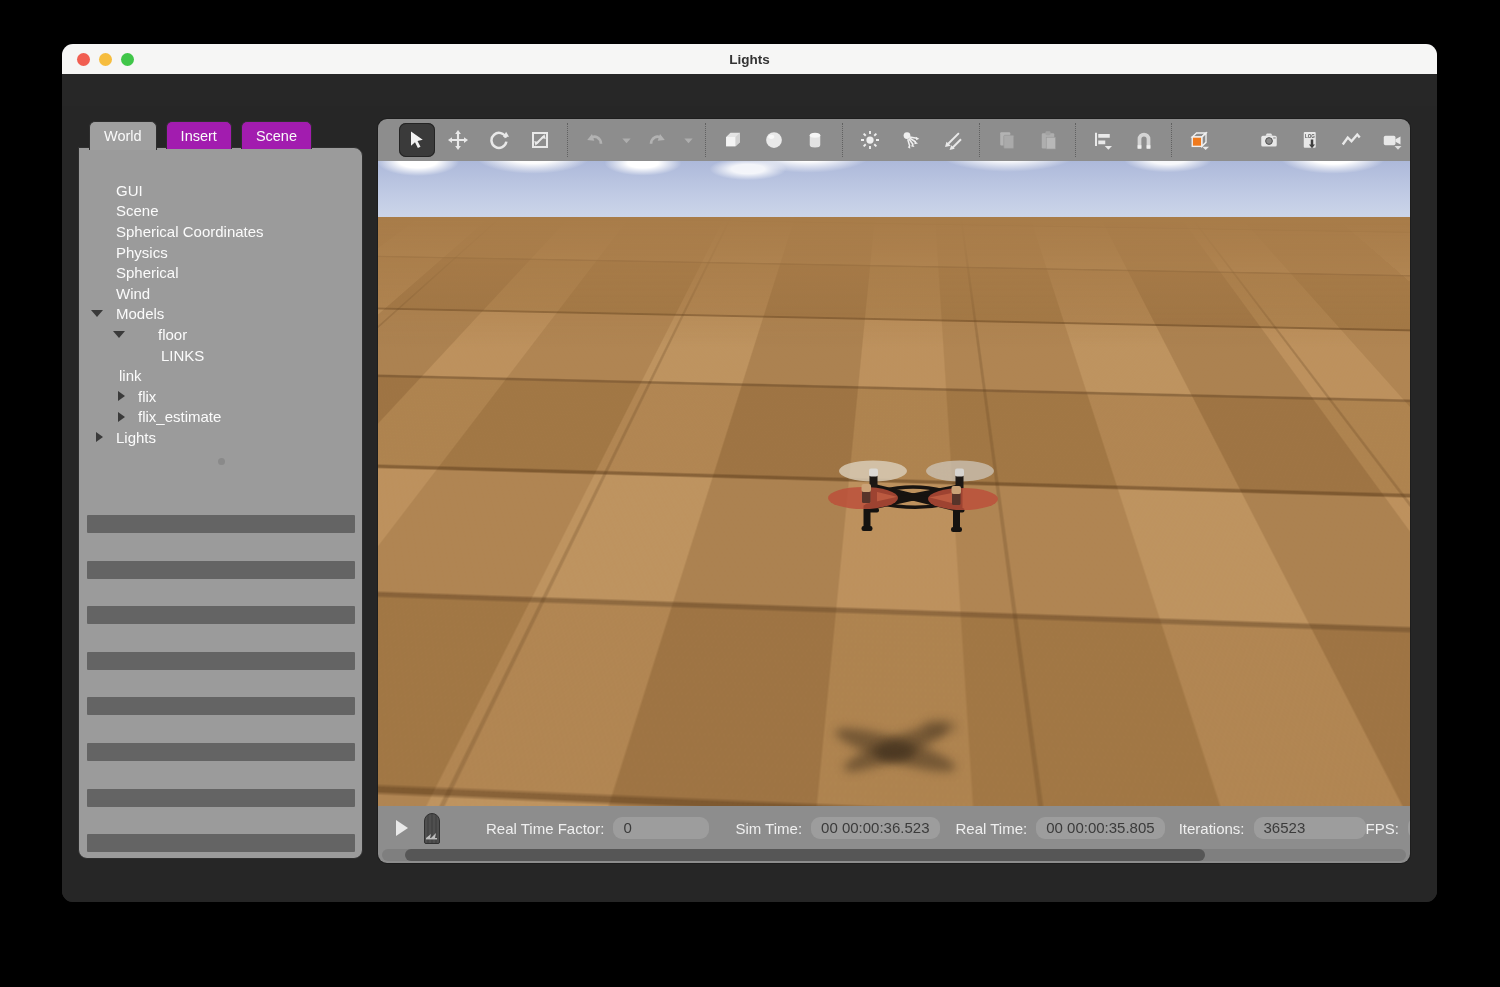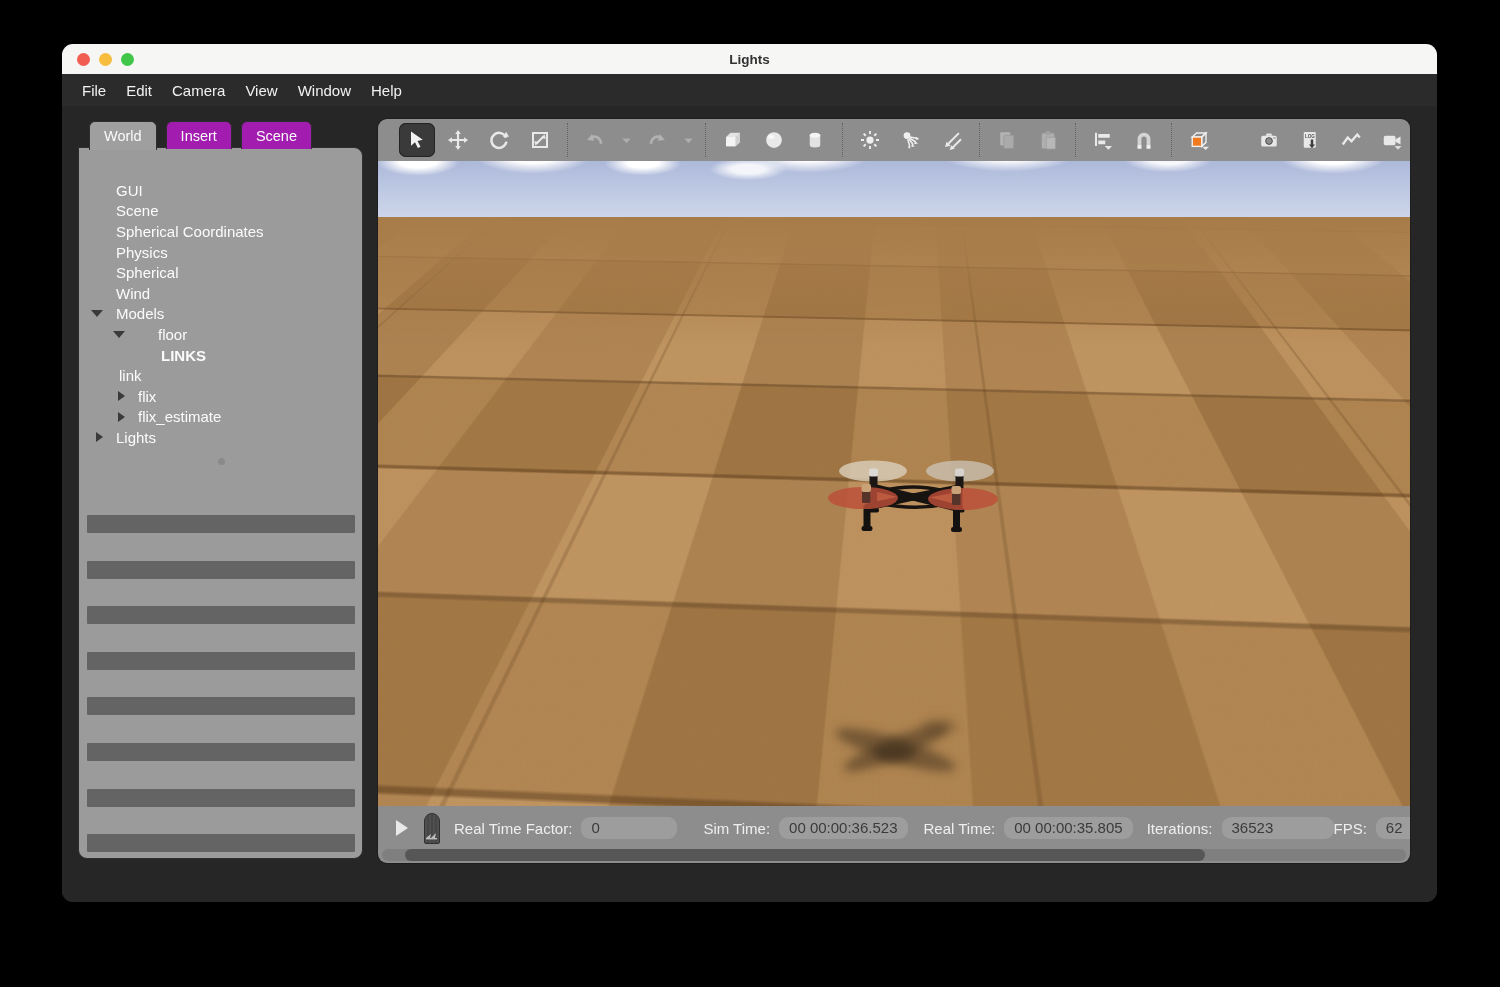--- a/index.html
+++ b/index.html
@@ -33,21 +33,21 @@
   .tab { height:28px; padding:0 14px; display:flex; align-items:center;
     font-size:14.5px; color:#fafafa; background:#a21caf;
     border:1px solid #2e2e2e; border-bottom:none; border-radius:6px 6px 0 0; }
   .tab.active { background:#9f9f9f; height:29px; }
   .panel-body { position:absolute; top:26px; left:0; right:0; bottom:0;
     background:#9b9b9b; border:1px solid #2e2e2e; border-radius:0 9px 9px 9px; z-index:1; }
 
   .tree { position:absolute; top:8px; left:0; right:4px; }
   .tree-item { position:relative; height:20.6px; display:flex; align-items:center;
     font-size:15px; color:#fbfbfb; }
-  .tree-item.bold { font-weight:bold; }
+  .tree-item.bold { font-weight:normal; }
   .tri { position:absolute; }
   .tri-down { width:0; height:0; border-left:6px solid transparent;
     border-right:6px solid transparent; border-top:7px solid #3a3a3a; }
   .tri-right { width:0; height:0; border-top:5.5px solid transparent;
     border-bottom:5.5px solid transparent; border-left:7px solid #3a3a3a; }
 
   .split-dot { position:absolute; top:310px; left:50%; width:7px; height:7px;
     margin-left:-3px; border-radius:50%; background:#8a8a8a; }
   .prop-header { position:absolute; top:318px; left:7px; right:6px; height:23px;
     background:#404040; display:flex; align-items:center; }
@@ -134,28 +134,20 @@
 
   <div class="titlebar">
     <div class="traffic">
       <div class="tl red"></div>
       <div class="tl yellow"></div>
       <div class="tl green"></div>
     </div>
     <div class="win-title">Lights</div>
   </div>
 
-  <div class="menubar">
-      <div class="menu-item">File</div>
-      <div class="menu-item">Edit</div>
-      <div class="menu-item">Camera</div>
-      <div class="menu-item">View</div>
-      <div class="menu-item">Window</div>
-      <div class="menu-item">Help</div>
-    </div>
 
   <div class="content">
 
     <div class="left-panel">
       <div class="tabs">
           <div class="tab active">World</div>
           <div class="tab">Insert</div>
           <div class="tab">Scene</div>
         </div>
       <div class="panel-body">
@@ -478,21 +470,21 @@
       <div class="bottombar">
         <div class="controls">
           <div class="play-btn"></div>
           <div class="step-btn">
             <svg viewBox="0 0 14 10">
               <path d="M1 8 L6 4 L5 8 Z" fill="#bdbdbd"></path>
               <path d="M6 8 L11 3 L10 8 Z" fill="#bdbdbd"></path>
               <rect x="1" y="8" width="11" height="1.4" fill="#bdbdbd"></rect>
             </svg>
           </div>
-          <div id="sb-fields" style="display:flex; align-items:flex-start; flex:1;">
+          <div id="sb-fields" style="display:flex; align-items:flex-start; flex:1;margin-left:32px;">
               <div class="sb-field" style="margin-left: 14px;">
                 <span class="sb-label">Real Time Factor:</span>
                 <span class="sb-box" style="min-width: 96px;">0</span>
               </div>
               <div class="sb-field" style="margin-left: 26px;">
                 <span class="sb-label">Sim Time:</span>
                 <span class="sb-box">00 00:00:36.523</span>
               </div>
               <div class="sb-field" style="margin-left: 16px;">
                 <span class="sb-label">Real Time:</span>

